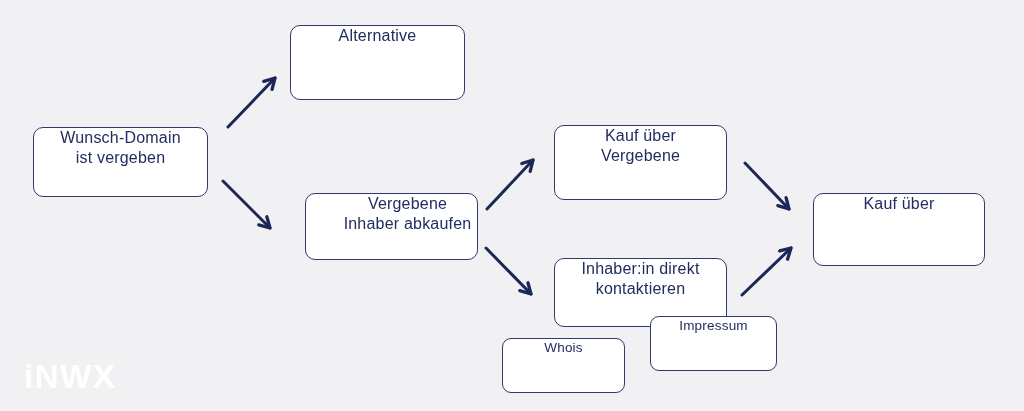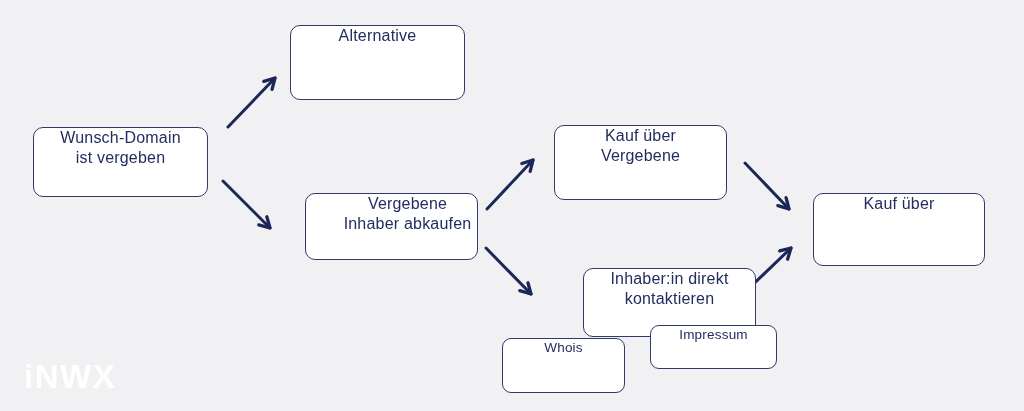--- a/index.html
+++ b/index.html
@@ -48,23 +48,23 @@
   .node.small {
     z-index: 2;
     font-size: 13.5px;
     line-height: 18px;
     border-radius: 9px;
   }
   .node-wunsch      { left: 33px;  top: 127px; width: 175px; height: 70px; }
   .node-alternative { left: 290px; top: 25px;  width: 175px; height: 75px; }
   .node-vergebene   { left: 305px; top: 193px; width: 173px; height: 67px; padding-left: 32px; }
   .node-marktplatz  { left: 554px; top: 125px; width: 173px; height: 75px; }
-  .node-inhaber     { left: 583px; top: 258px; width: 173px; height: 69px; margin-top: 10px; }
+  .node-inhaber     { left: 554px; top: 258px; width: 173px; height: 69px; }
   .node-whois       { left: 502px; top: 338px; width: 123px; height: 55px; }
-  .node-impressum   { left: 650px; top: 325px; width: 127px; height: 44px; }
+  .node-impressum   { left: 650px; top: 316px; width: 127px; height: 55px; }
   .node-treuhaender { left: 813px; top: 193px; width: 172px; height: 73px; }
   .logo {
     position: absolute;
     left: 24px;
     top: 360px;
     z-index: 3;
     color: var(--logo, #ffffff);
     font-size: 33px;
     font-weight: 800;
     letter-spacing: 1.5px;

